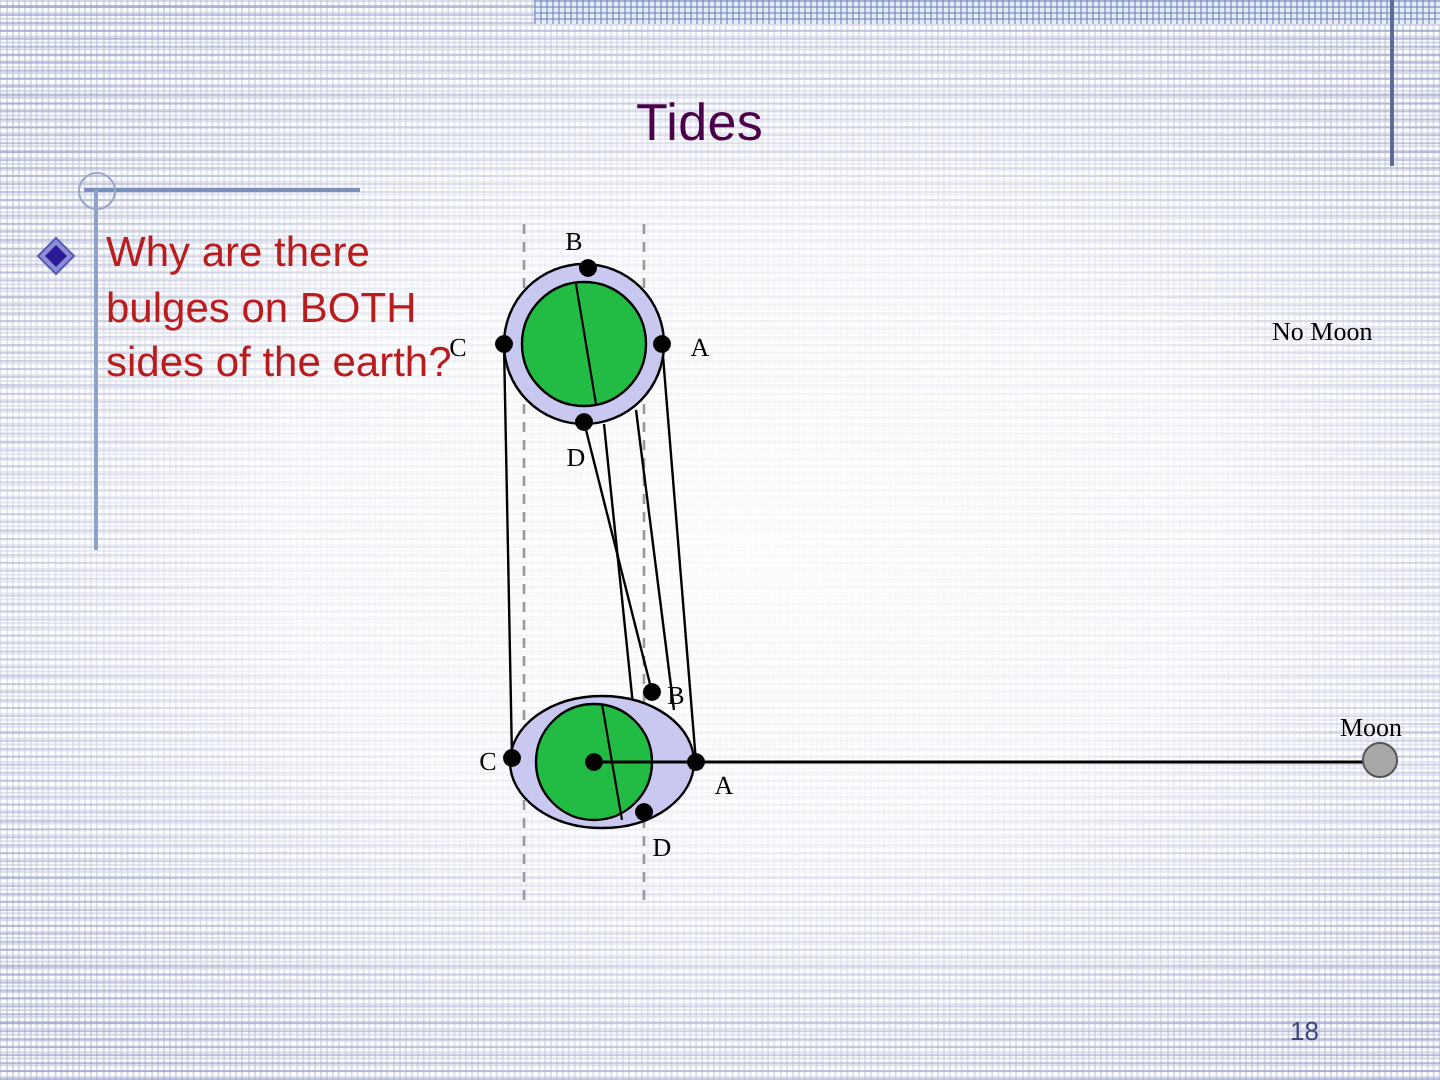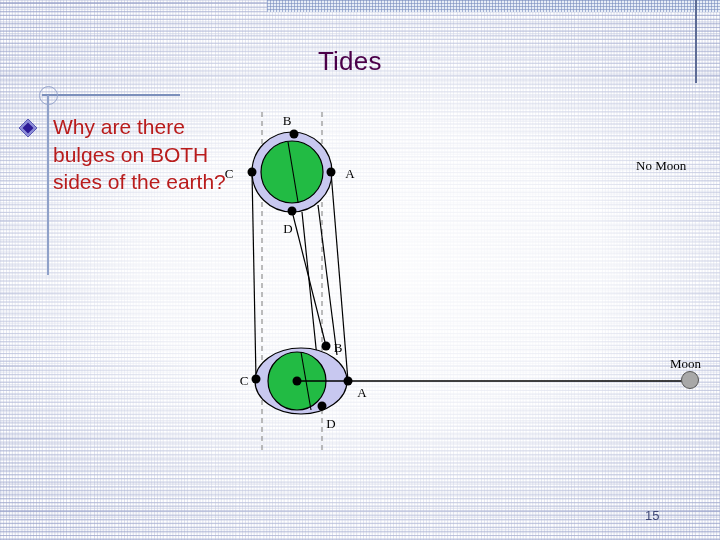--- a/index.html
+++ b/index.html
@@ -154,21 +154,21 @@
   <div class="rule-v"></div>
   <div class="rule-circle"></div>
 
   <svg class="bullet-diamond" viewBox="0 0 20 20">
     <polygon points="10,1 19,10 10,19 1,10" fill="#8c8cd8" stroke="#5a5ab4" stroke-width="1"></polygon>
     <polygon points="10,4.5 15.5,10 10,15.5 4.5,10" fill="#2d1a96"></polygon>
   </svg>
 
   <div class="body-text">Why are there bulges on BOTH sides of the earth?</div>
 
-  <div class="page-num">15</div>
+  <div class="page-num">18</div>
 
   <svg id="diagram" viewBox="0 0 720 540">
 
     <g stroke="#999999" stroke-width="1.3" stroke-dasharray="5,4" fill="none">
       <line x1="262" y1="112" x2="262" y2="452"></line>
       <line x1="322" y1="112" x2="322" y2="452"></line>
     </g>
 
     <g stroke="#000000" stroke-width="1.2" fill="none">
       <line x1="252" y1="172" x2="256" y2="379"></line>

